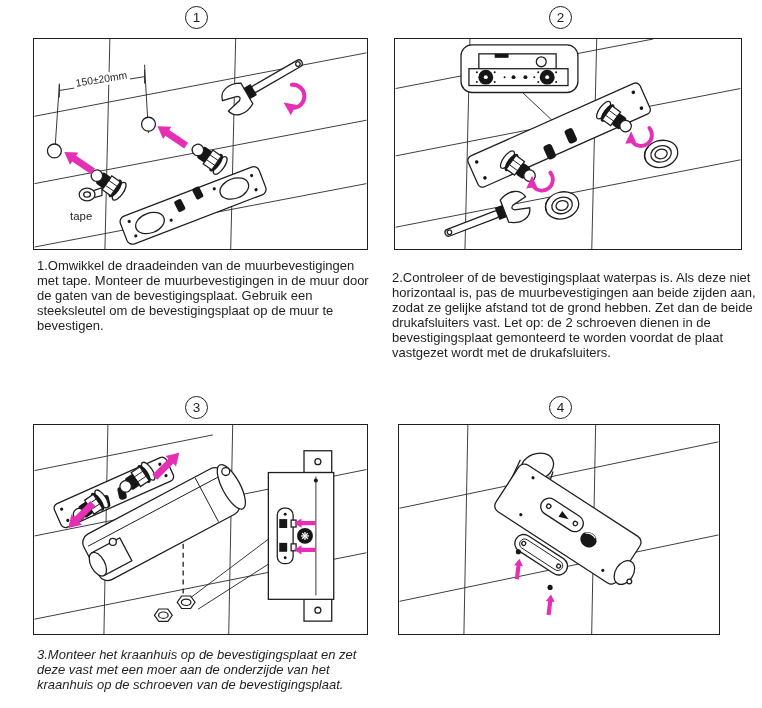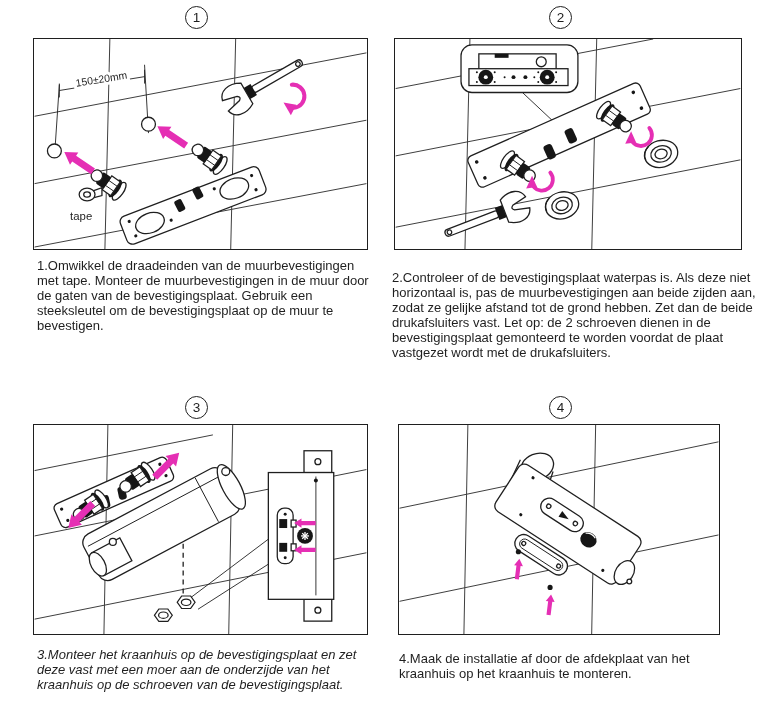--- a/index.html
+++ b/index.html
@@ -296,15 +296,14 @@
     <circle class="b" cx="120" cy="128" r="2.6"></circle>
     <circle class="b" cx="152" cy="164" r="2.6"></circle>
     <use href="#arrow" transform="translate(121,135) rotate(97) scale(0.6)"></use>
     <use href="#arrow" transform="translate(153,171) rotate(97) scale(0.6)"></use>
   </svg>
   </div>
 
   <p class="cap c1">1.Omwikkel de draadeinden van de muurbevestigingen met tape. Monteer de muurbevestigingen in de muur door de gaten van de bevestigingsplaat. Gebruik een steeksleutel om de bevestigingsplaat op de muur te bevestigen.</p>
   <p class="cap c2">2.Controleer of de bevestigingsplaat waterpas is. Als deze niet horizontaal is, pas de muurbevestigingen aan beide zijden aan, zodat ze gelijke afstand tot de grond hebben. Zet dan de beide drukafsluiters vast. Let op: de 2 schroeven dienen in de bevestigingsplaat gemonteerd te worden voordat de plaat vastgezet wordt met de drukafsluiters.</p>
   <p class="cap c3">3.Monteer het kraanhuis op de bevestigingsplaat en zet deze vast met een moer aan de onderzijde van het kraanhuis op de schroeven van de bevestigingsplaat.</p>
-  <p class="cap c4">4.Maak de installatie af door de afdekplaat van het kraanhuis op het kraanhuis te monteren.</p>
 
 </div>
 
 </body></html>

